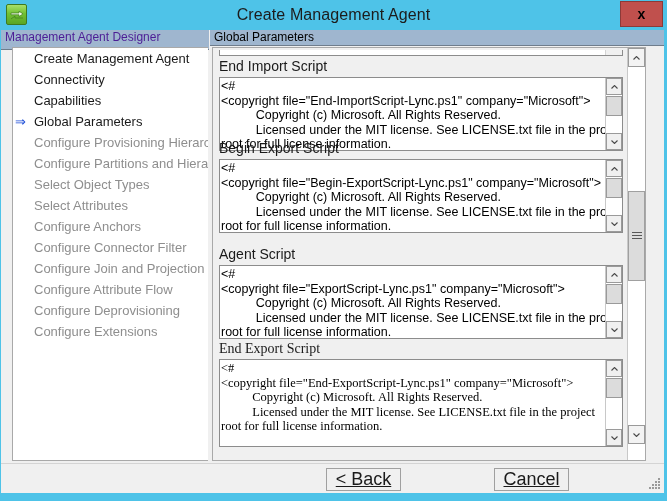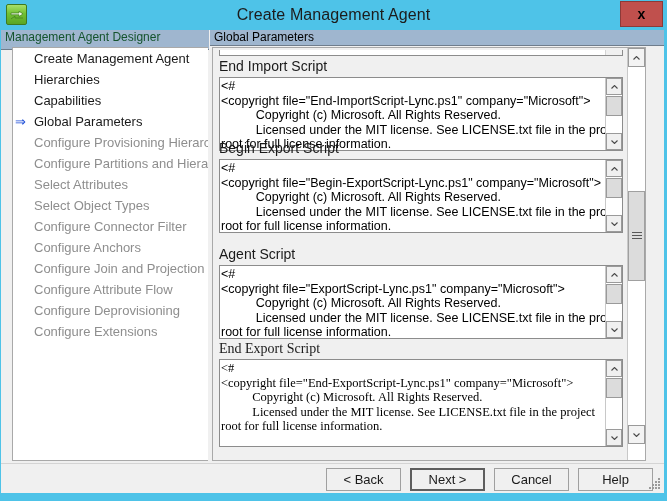--- a/index.html
+++ b/index.html
@@ -87,21 +87,21 @@
     background: #f0f0f0;
   }
   #left-header {
     position: absolute;
     left: 0; top: 0;
     width: 208px; height: 20px;
     background: #9fb6cf;
     border-bottom: 1px solid #6f7d8c;
     box-sizing: border-box;
     font-size: 12px;
-    color: #14532d;
+    color: #4c1d95;
     padding-left: 4px;
     line-height: 15px;
   }
   #nav-list {
     position: absolute;
     left: 11px; top: 17px;
     width: 196px;
     height: 414px;
     background: #ffffff;
     border: 1px solid #a9a9a9;
@@ -302,25 +302,26 @@
     box-sizing: border-box;
   }
   .dlg-btn {
     position: absolute;
     top: 4px;
     width: 75px; height: 23px;
     background: #f0f0f0;
     border: 1px solid #a0a0a0;
     box-sizing: border-box;
     font-family: "Liberation Sans", sans-serif;
-    font-size: 13px;
+    font-size: 18px;
     color: #1a1a1a;
     text-align: center;
     line-height: 21px;
     cursor: pointer;
+    text-decoration: underline;
   }
   .dlg-btn.default {
     border: 2px solid #5e5e5e;
     line-height: 19px;
   }
   #btn-back   { left: 325px; }
   #btn-next   { left: 409px; }
   #btn-cancel { left: 493px; }
   #btn-help   { left: 577px; }
 
@@ -345,29 +346,29 @@
     <div id="title-text">Create Management Agent</div>
     <div id="close-button">x</div>
   </div>
 
   <div id="client">
 
     <div id="left-pane">
       <div id="left-header">Management Agent Designer</div>
       <div id="nav-list">
           <div class="nav-item"><span>Create Management Agent</span></div>
-          <div class="nav-item"><span>Hierarchies</span></div>
+          <div class="nav-item"><span>Connectivity</span></div>
           <div class="nav-item"><span>Capabilities</span></div>
           <div class="nav-item"><span class="arrow">⇒</span><span>Global Parameters</span></div>
           <div class="nav-item disabled"><span>Configure Provisioning Hierarchy</span></div>
           <div class="nav-item disabled"><span>Configure Partitions and Hierarchies</span></div>
+          <div class="nav-item disabled"><span>Select Object Types</span></div>
           <div class="nav-item disabled"><span>Select Attributes</span></div>
-          <div class="nav-item disabled"><span>Select Object Types</span></div>
+          <div class="nav-item disabled"><span>Configure Anchors</span></div>
           <div class="nav-item disabled"><span>Configure Connector Filter</span></div>
-          <div class="nav-item disabled"><span>Configure Anchors</span></div>
           <div class="nav-item disabled"><span>Configure Join and Projection Rules</span></div>
           <div class="nav-item disabled"><span>Configure Attribute Flow</span></div>
           <div class="nav-item disabled"><span>Configure Deprovisioning</span></div>
           <div class="nav-item disabled"><span>Configure Extensions</span></div>
         </div>
     </div>
 
     <div id="right-pane">
       <div id="right-header">Global Parameters</div>
 
@@ -488,23 +489,21 @@
             <svg class="chev" viewBox="0 0 7 4" xmlns="http://www.w3.org/2000/svg">
               <path d="M0.5 0.5 L3.5 3.5 L6.5 0.5" fill="none" stroke="#4a4a4a" stroke-width="1.1"></path>
             </svg>
           </div>
         </div>
       </div>
     </div>
 
     <div id="buttonbar">
       <div class="dlg-btn" id="btn-back">&lt; Back</div>
-      <div class="dlg-btn default" id="btn-next">Next &gt;</div>
       <div class="dlg-btn" id="btn-cancel">Cancel</div>
-      <div class="dlg-btn" id="btn-help">Help</div>
       <svg id="resize-grip" viewBox="0 0 14 14" xmlns="http://www.w3.org/2000/svg">
         <g fill="#9a9a9a">
           <rect x="11" y="2" width="2" height="2"></rect>
           <rect x="8" y="5" width="2" height="2"></rect>
             <rect x="11" y="5" width="2" height="2"></rect>
           <rect x="5" y="8" width="2" height="2"></rect>
             <rect x="8" y="8" width="2" height="2"></rect>
             <rect x="11" y="8" width="2" height="2"></rect>
           <rect x="2" y="11" width="2" height="2"></rect>
             <rect x="5" y="11" width="2" height="2"></rect>

